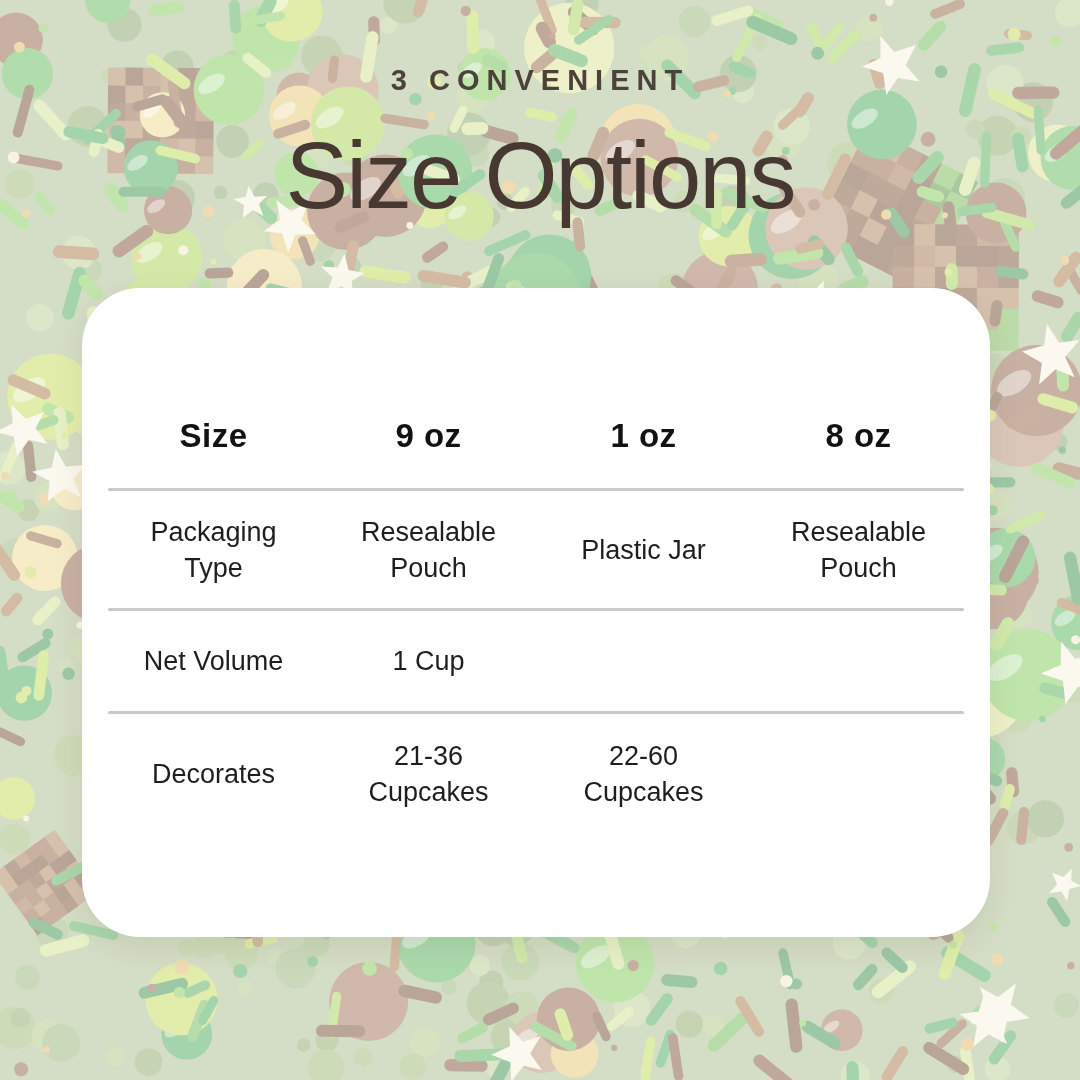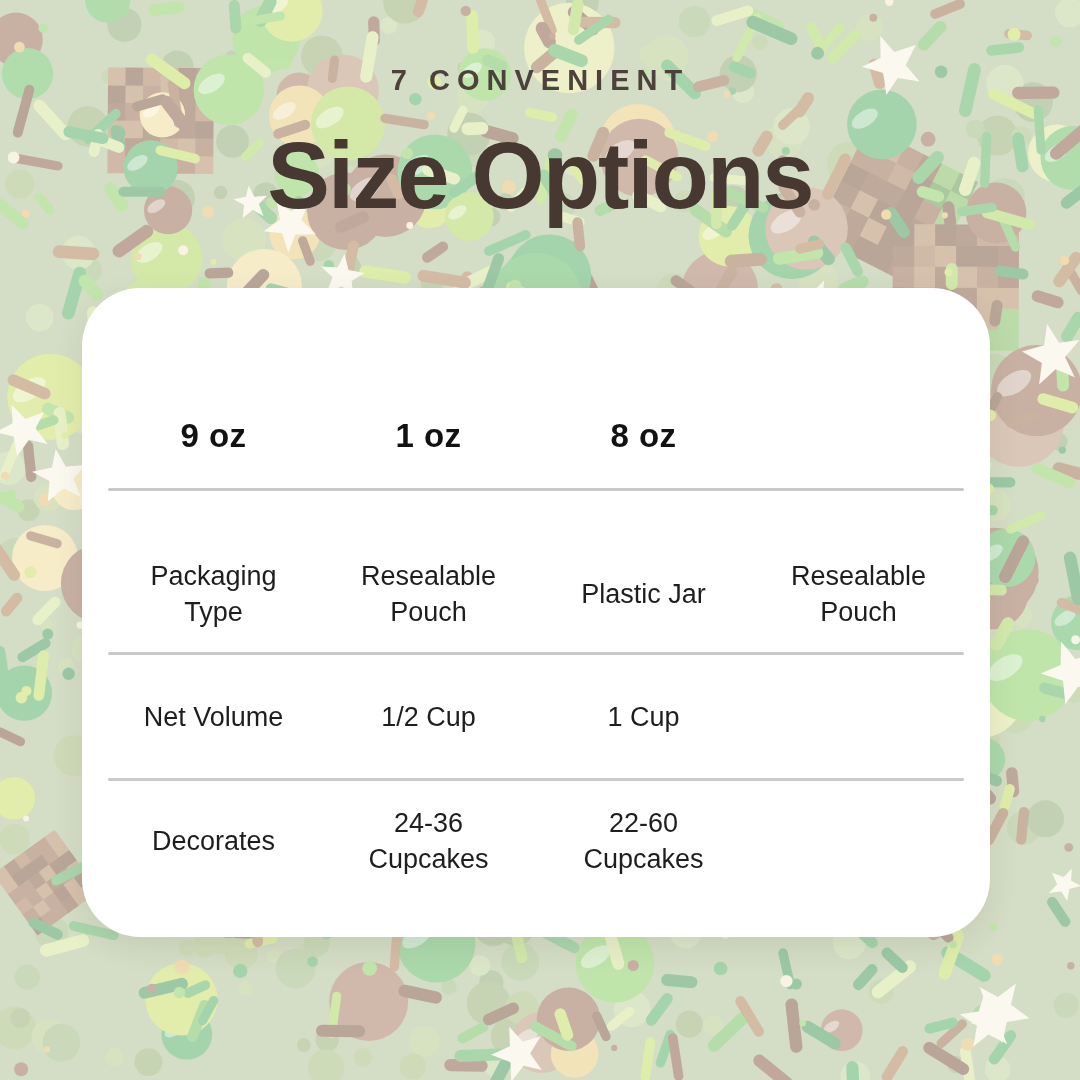--- a/index.html
+++ b/index.html
@@ -9,36 +9,36 @@
     -webkit-font-smoothing:antialiased;
   }
   .bg-svg{position:absolute;left:0;top:0;width:1080px;height:1080px;display:block;}
   .overlay{position:absolute;inset:0;background:rgba(255,255,255,0.53);}
   .kicker{
     position:absolute;top:64px;left:0;right:0;text-align:center;
     font-size:29px;font-weight:600;letter-spacing:7px;color:#4c423b;
   }
   .title{
     position:absolute;top:122px;left:0;right:0;margin:0;text-align:center;
-    font-size:94px;font-weight:700;letter-spacing:-2px;color:#473931;
+    font-size:94px;font-weight:400;letter-spacing:-2px;color:#473931;
   }
   .card{
     position:absolute;left:82px;top:288px;width:908px;height:649px;
     background:#ffffff;border-radius:58px;box-sizing:border-box;
     padding:0 24px;box-shadow:0 10px 30px rgba(80,70,50,0.10);
   }
   .thead{
     box-sizing:border-box;height:200px;padding-top:96px;
     display:grid;grid-template-columns:repeat(4,1fr);align-items:center;
   }
   .th{text-align:center;font-size:33px;font-weight:bold;color:#121212;letter-spacing:0.5px;}
   .divider{height:3px;background:#c9c9c9;border-radius:2px;margin:0 2px;}
   .trow{display:grid;grid-template-columns:repeat(4,1fr);align-items:center;}
-  .trow.r1{height:117px;margin-top:44px;}
-  .trow.r2{height:123px;}
+  .trow.r1{height:117px;}
+  .trow.r2{height:100px;}
   .trow.r3{height:120px;}
   .td{text-align:center;font-size:27px;color:#1e1e1e;line-height:36px;}
   .td span{display:inline-block;max-width:172px;}
 </style>
 </head>
 <body>
 
 <div class="stage">
 
   <svg class="bg-svg" viewBox="0 0 1080 1080">
@@ -1422,50 +1422,50 @@
       <path d="M0,-11L3.2,-3.4L11,-3.4L4.8,1.8L6.8,9L0,4.6L-6.8,9L-4.8,1.8L-11,-3.4L-3.2,-3.4Z" fill="#f6f0dd" transform="translate(235.8 435.4) rotate(121.2) scale(1.82)"></path>
       <path d="M0,-11L3.2,-3.4L11,-3.4L4.8,1.8L6.8,9L0,4.6L-6.8,9L-4.8,1.8L-11,-3.4L-3.2,-3.4Z" fill="#f6f0dd" transform="translate(165.3 317.4) rotate(221.3) scale(2.05)"></path>
       <path d="M0,-11L3.2,-3.4L11,-3.4L4.8,1.8L6.8,9L0,4.6L-6.8,9L-4.8,1.8L-11,-3.4L-3.2,-3.4Z" fill="#f6f0dd" transform="translate(1073.4 672.5) rotate(51.3) scale(2.90)"></path>
       <path d="M0,-11L3.2,-3.4L11,-3.4L4.8,1.8L6.8,9L0,4.6L-6.8,9L-4.8,1.8L-11,-3.4L-3.2,-3.4Z" fill="#f6f0dd" transform="translate(60.5 477.0) rotate(207.4) scale(2.51)"></path>
       <path d="M0,-11L3.2,-3.4L11,-3.4L4.8,1.8L6.8,9L0,4.6L-6.8,9L-4.8,1.8L-11,-3.4L-3.2,-3.4Z" fill="#f6f0dd" transform="translate(944.7 884.5) rotate(340.3) scale(2.61)"></path>
       <path d="M0,-11L3.2,-3.4L11,-3.4L4.8,1.8L6.8,9L0,4.6L-6.8,9L-4.8,1.8L-11,-3.4L-3.2,-3.4Z" fill="#f6f0dd" transform="translate(23.1 430.0) rotate(192.6) scale(2.45)"></path>
     </svg>
 
   <div class="overlay"></div>
 
-  <div class="kicker">7 CONVENIENT</div>
+  <div class="kicker">3 CONVENIENT</div>
   <h1 class="title">Size Options</h1>
 
   <div class="card">
 
     <div class="thead">
+      <div class="th">Size</div>
       <div class="th">9 oz</div>
       <div class="th">1 oz</div>
       <div class="th">8 oz</div>
     </div>
 
     <div class="divider"></div>
 
     <div class="trow r1">
       <div class="td"><span>Packaging Type</span></div>
       <div class="td"><span>Resealable Pouch</span></div>
       <div class="td"><span>Plastic Jar</span></div>
       <div class="td"><span>Resealable Pouch</span></div>
     </div>
 
     <div class="divider"></div>
 
     <div class="trow r2">
       <div class="td"><span>Net Volume</span></div>
-      <div class="td"><span>1/2 Cup</span></div>
       <div class="td"><span>1 Cup</span></div>
     </div>
 
     <div class="divider"></div>
 
     <div class="trow r3">
       <div class="td"><span>Decorates</span></div>
-      <div class="td"><span>24-36 Cupcakes</span></div>
+      <div class="td"><span>21-36 Cupcakes</span></div>
       <div class="td"><span>22-60 Cupcakes</span></div>
     </div>
 
   </div>
 </div>
 
 </body></html>

